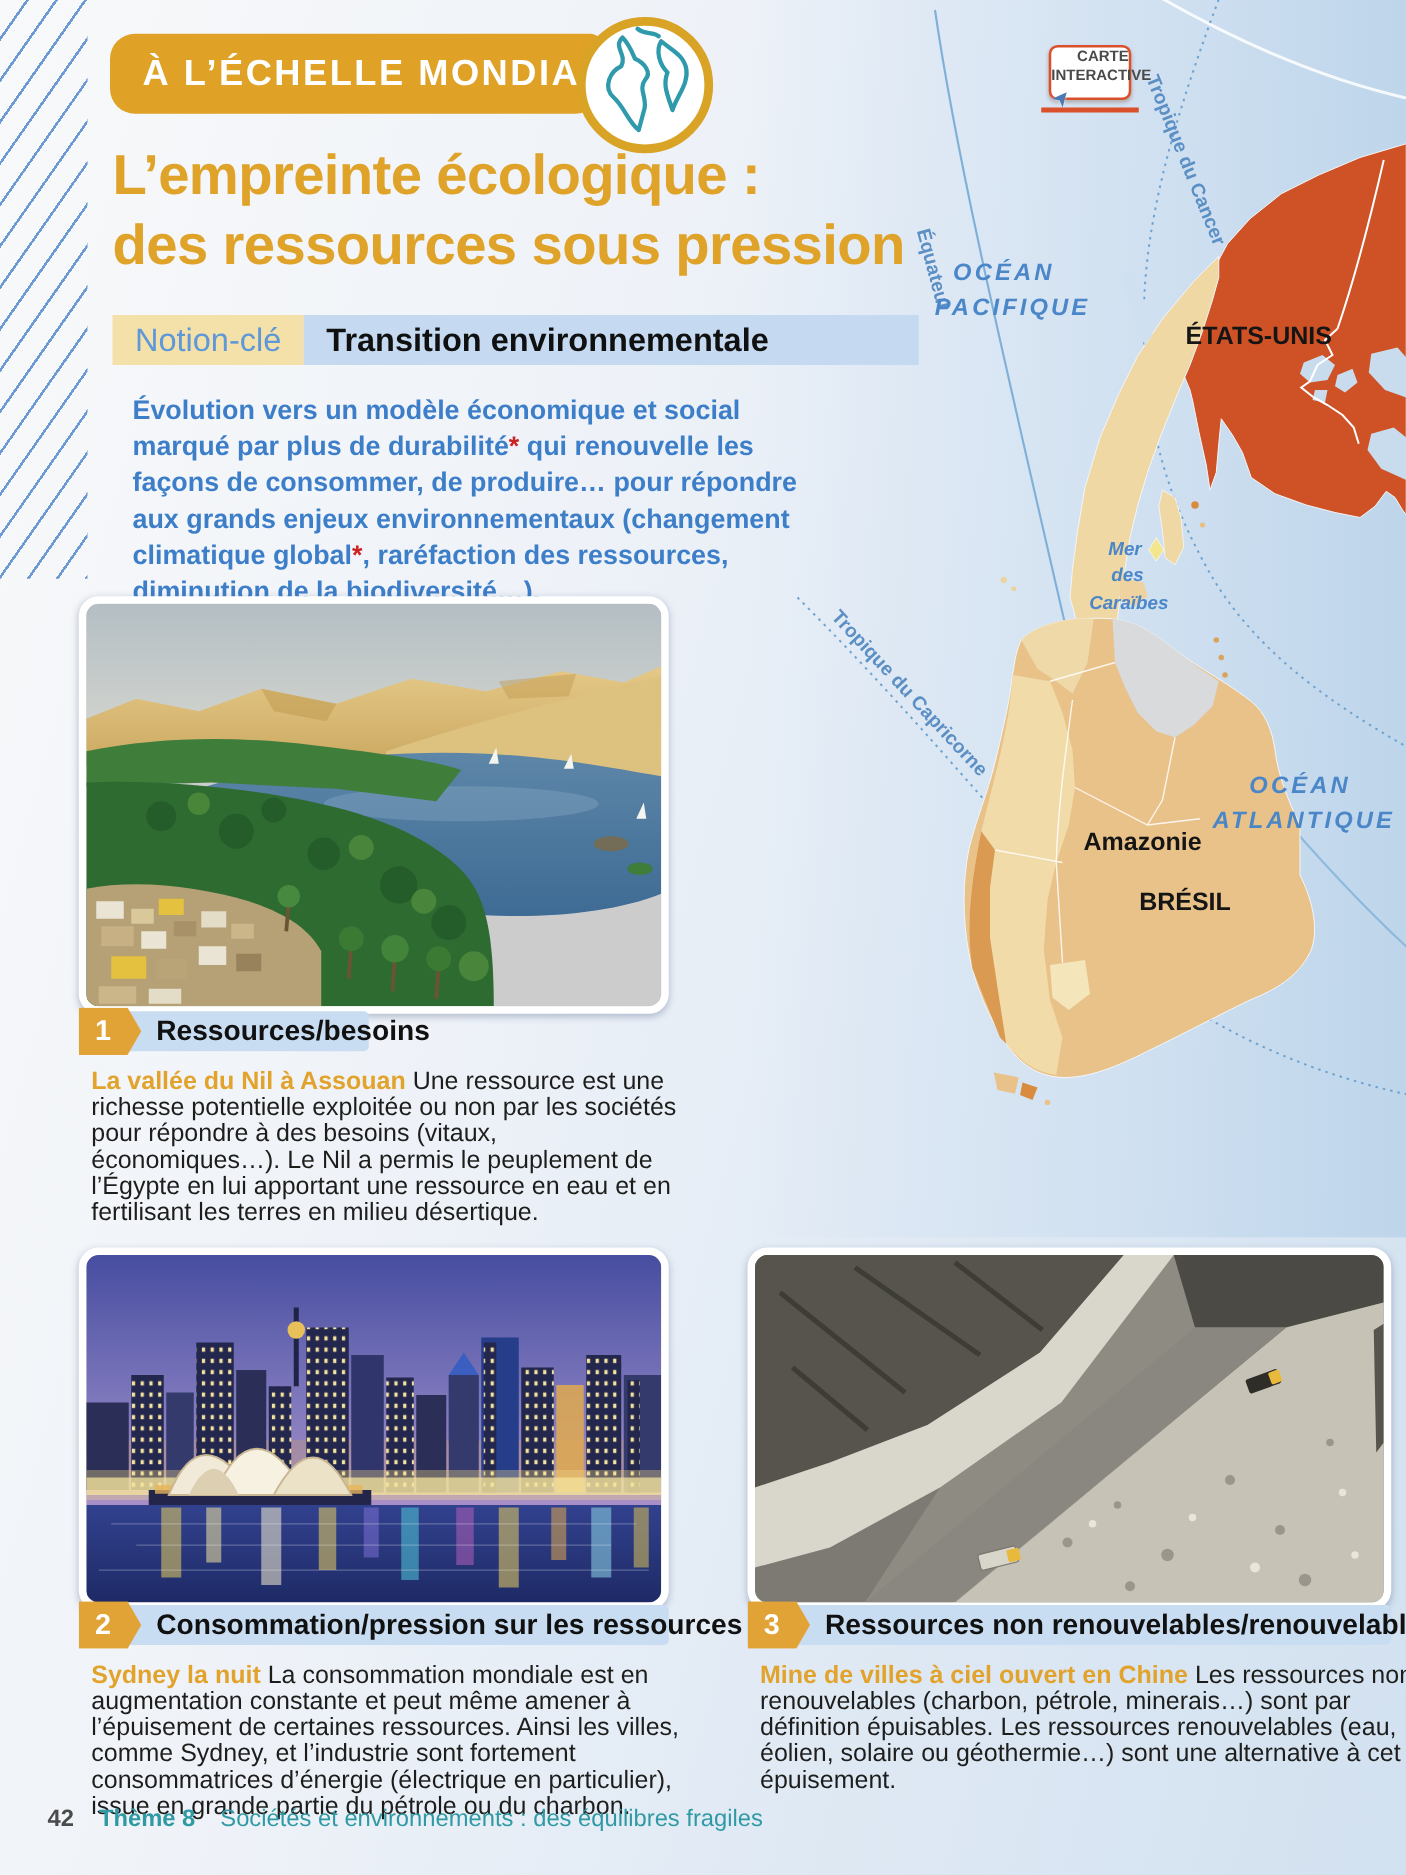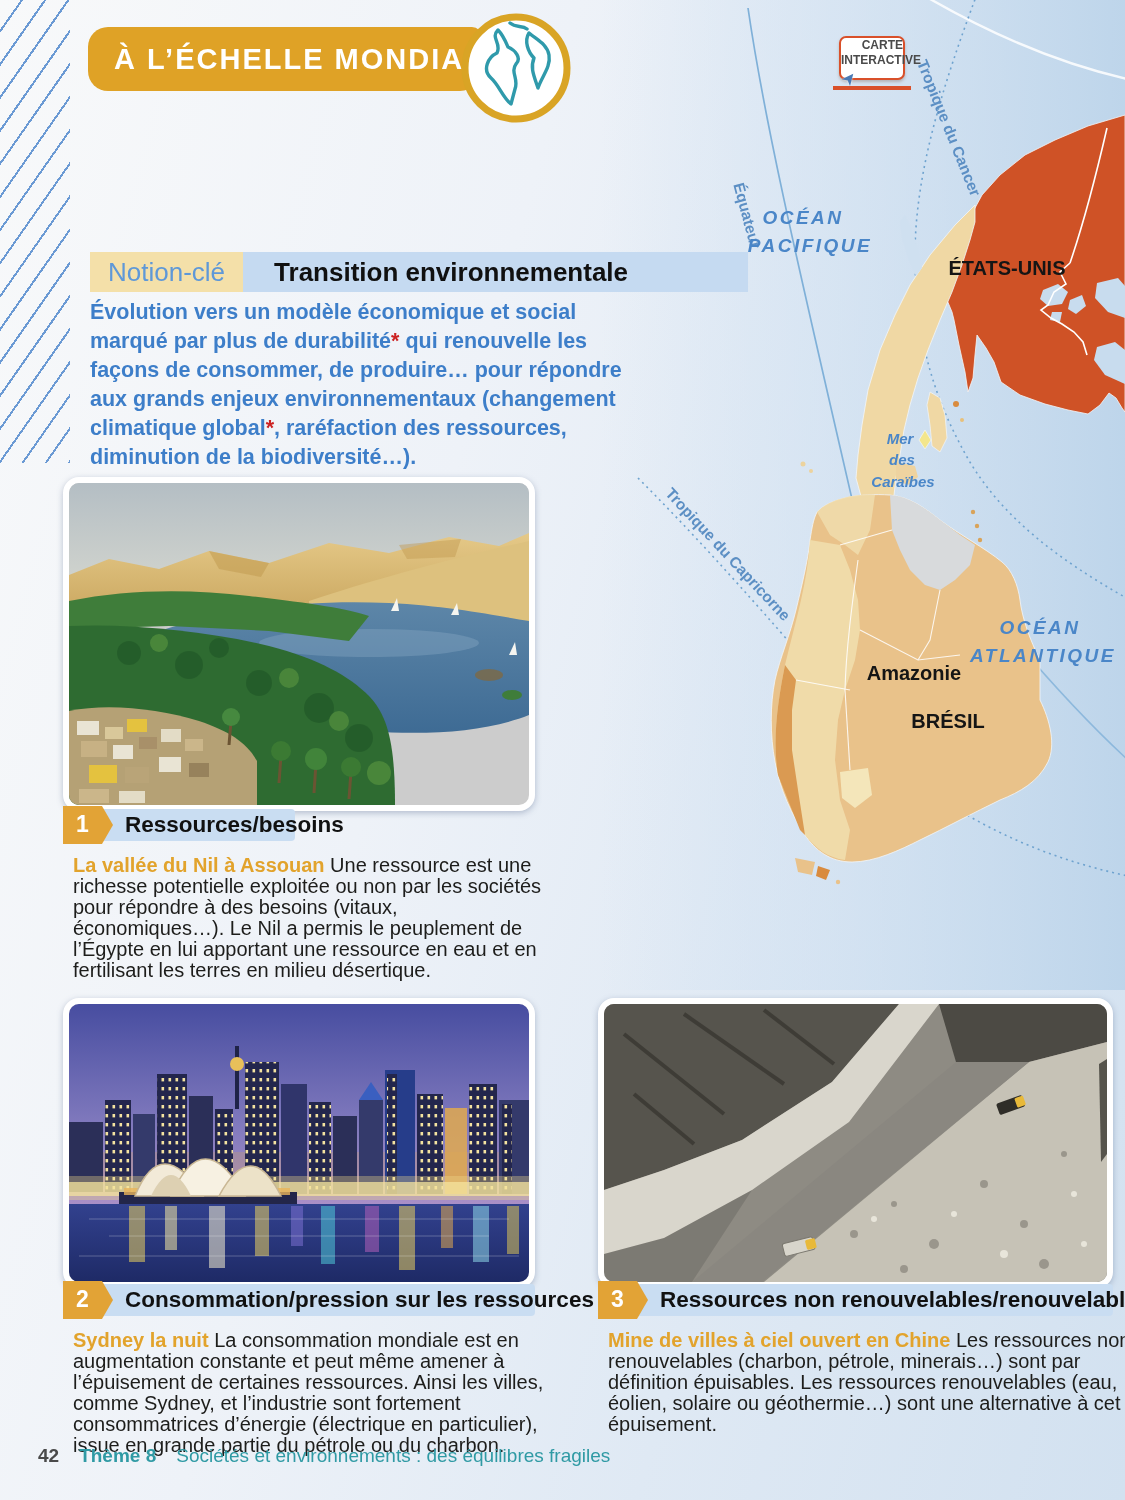--- a/index.html
+++ b/index.html
@@ -19,23 +19,23 @@
 
   
   .title{position:absolute;left:90px;top:112px;width:640px;margin:0;color:#e0a32a;
     font-size:45px;line-height:56px;font-weight:bold;letter-spacing:-0.5px;}
 
   
   .notion-row{position:absolute;left:90px;top:252px;height:40px;display:flex;}
   .notion-label{background:#f4e0a9;color:#5e98d8;font-weight:normal;font-size:26px;
     padding:0 18px;line-height:40px;}
   .notion-value{background:#c5daf1;color:#101010;font-weight:bold;font-size:26px;
-    padding:0 120px 0 31px;line-height:40px;white-space:nowrap;}
-
-  .definition{position:absolute;left:90px;top:298px;width:560px;margin:0;
+    padding:0 120px 0 18px;line-height:40px;white-space:nowrap;}
+
+  .definition{position:absolute;left:90px;top:298px;width:560px;margin:16px;
     color:#3d7ec9;font-weight:bold;font-size:21.5px;line-height:29px;}
   .definition .star{color:#cc2222;}
 
   
   .carte-badge{position:absolute;left:839px;top:36px;width:66px;height:44px;background:#fff;
     border:2.5px solid #d9502a;border-radius:7px;color:#4a4a4a;font-weight:bold;font-size:12px;
     text-align:right;line-height:15px;padding-top:0;box-sizing:border-box;cursor:pointer;
     box-shadow:0 2px 3px rgba(120,90,70,.35);}
   .carte-underline{position:absolute;left:833px;top:86px;width:78px;height:4px;background:#d9502a;}
   .cursor{position:absolute;left:842px;top:68px;color:#4a7ab5;font-size:17px;
@@ -187,20 +187,24 @@
   </div>
   <svg class="globe" viewBox="0 0 116 116">
     <circle cx="58" cy="58" r="51" fill="#ffffff" stroke="#d9a425" stroke-width="7"></circle>
     <g fill="none" stroke="#2f9aab" stroke-width="3.4" stroke-linejoin="round" stroke-linecap="round">
       <path d="M 40,20 C 32,28 44,33 39,43 C 30,47 24,60 33,68 C 41,75 45,88 53,94 L 57,79 C 61,69 52,62 58,54 C 64,48 57,40 50,37 C 47,30 45,25 40,20 Z"></path>
       <path d="M 71,23 C 79,30 89,34 91,45 C 93,57 84,66 80,78 C 76,66 72,58 76,48 C 70,42 66,31 71,23 Z"></path>
       <path d="M 52,13 C 58,18 64,15 69,19"></path>
     </g>
   </svg>
 
+  <h1 class="title">
+    <span>L’empreinte écologique :</span><br>
+    <span>des ressources sous pression</span>
+  </h1>
 
   <div class="notion-row">
     <div class="notion-label">Notion-clé</div>
     <div class="notion-value">Transition environnementale</div>
   </div>
 
   <p class="definition"><span>Évolution vers un modèle économique et social marqué par plus de durabilité</span><span class="star">*</span><span> qui renouvelle les façons de consommer, de produire… pour répondre aux grands enjeux environnementaux (changement climatique global</span><span class="star">*</span><span>, raréfaction des ressources, diminution de la biodiversité…).</span></p>
 
   <div class="photo ph1">
     <svg viewBox="0 0 460 322" width="460" height="322" preserveAspectRatio="none">

